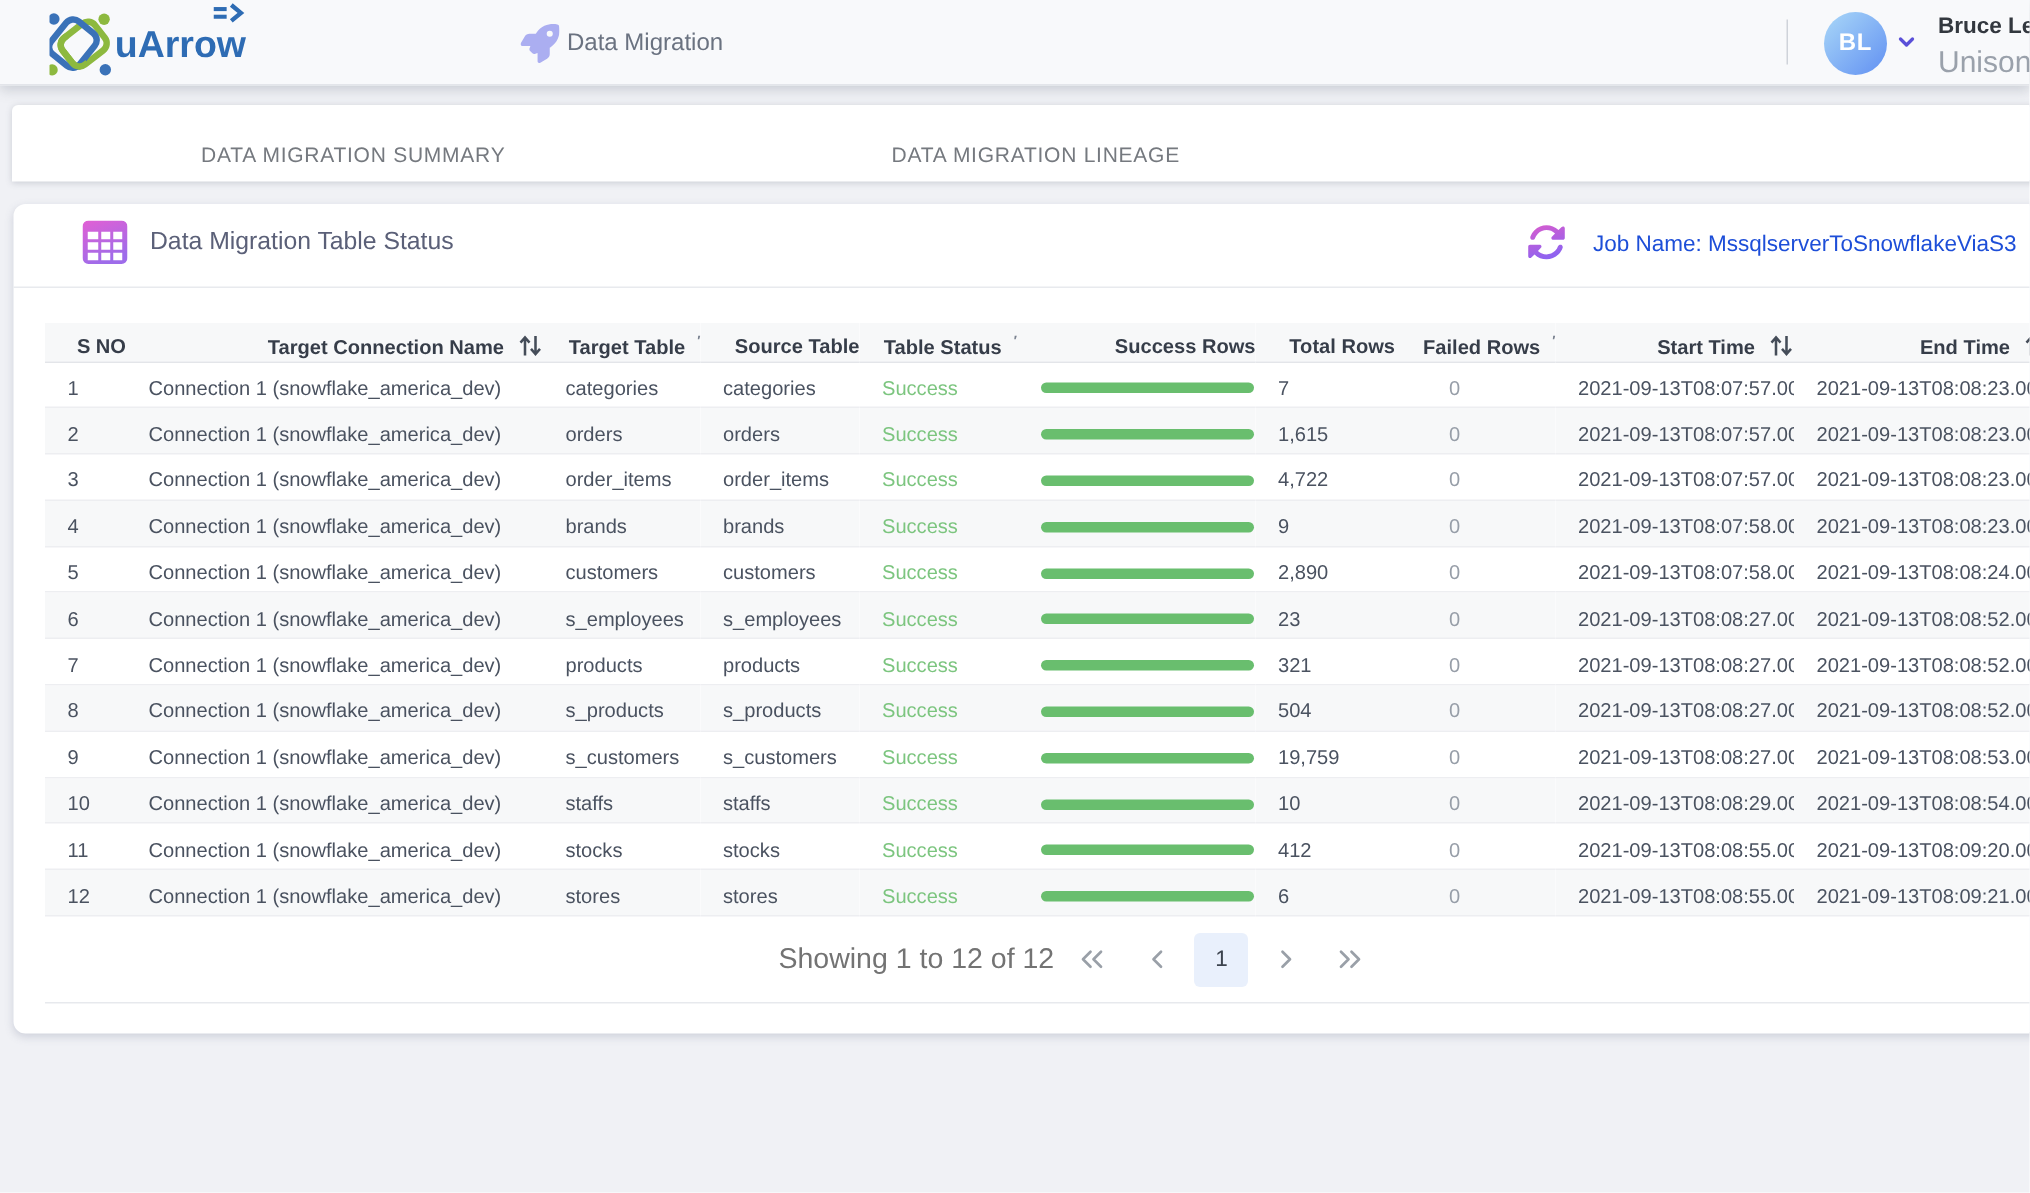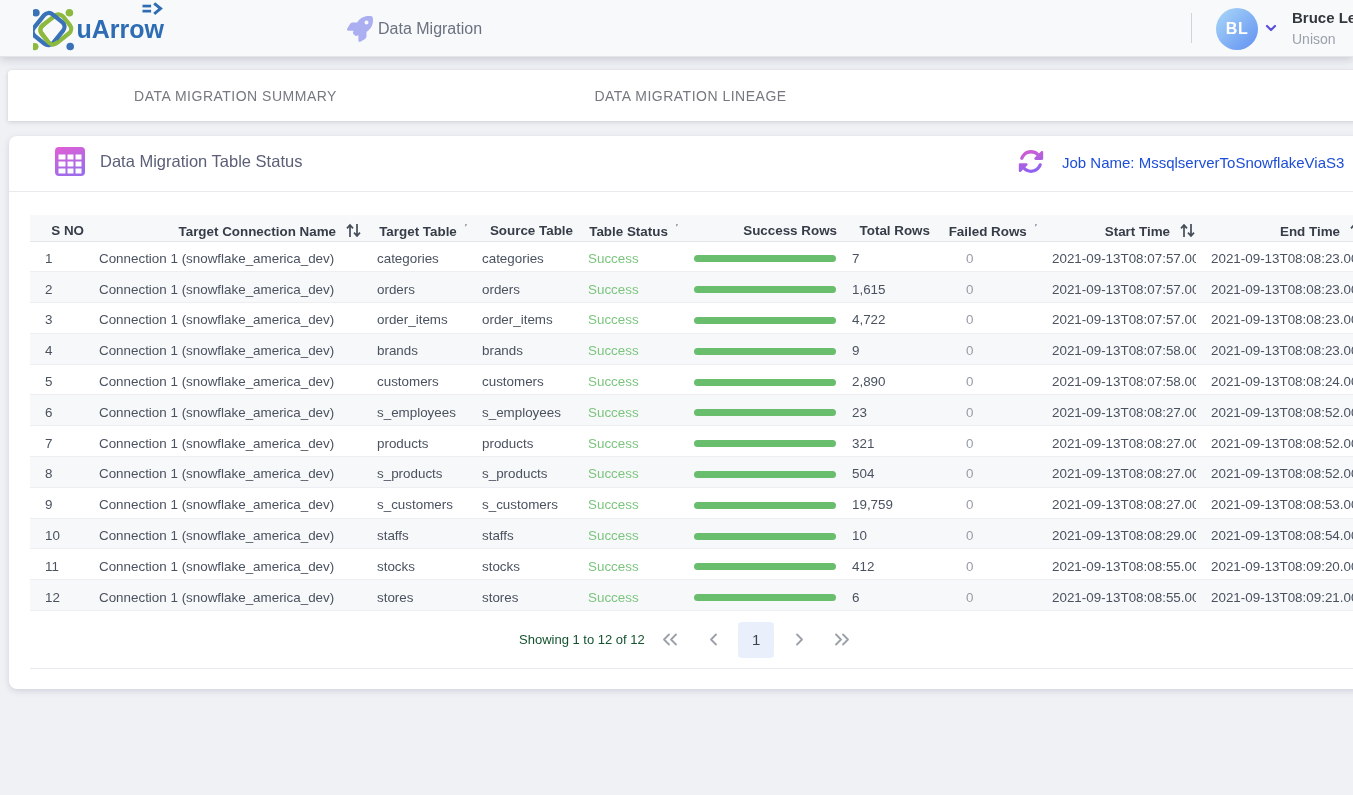--- a/index.html
+++ b/index.html
@@ -14,30 +14,30 @@
     z-index:5;
   }
   .logo { position:absolute; left:33px; top:0; }
   .nav-item { position:absolute; top:0; height:57px; display:flex; align-items:center; color:#6a7280; font-size:16px; }
   .usr-sep { position:absolute; left:1191px; top:13px; width:1px; height:30px; background:#cfd3da; }
   .avatar { position:absolute; left:1216px; top:8px; width:42px; height:42px; border-radius:50%;
     background:linear-gradient(135deg,#aad8f8 0%, #6190f2 100%);
     color:#fff; font-size:16px; font-weight:bold; display:flex; align-items:center; justify-content:center; letter-spacing:.5px;}
   .chev { position:absolute; left:1265px; top:24px; }
   .uname { position:absolute; left:1292px; top:9px; font-size:15px; font-weight:bold; color:#33383f; white-space:nowrap;}
-  .uorg  { position:absolute; left:1292px; top:31px; font-size:14px; color:#9aa1ab; }
+  .uorg  { position:absolute; left:1292px; top:31px; font-size:20px; color:#9aa1ab; }
 
   
   .tabbar {
     position:absolute; left:8px; top:70px; width:1365px; height:51px;
     background:#fff; border-radius:4px 4px 0 0;
     box-shadow:0 1px 4px rgba(90,100,120,.25);
     display:flex; z-index:4;
   }
-  .tab { width:455px; height:51px; display:flex; align-items:center; justify-content:center;
+  .tab { width:455px; height:65px; display:flex; align-items:center; justify-content:center;
     font-size:14px; letter-spacing:.5px; color:#75797f; position:relative;}
   .tab.active { color:#3b4cb8; }
   .tab.active:after { content:""; position:absolute; left:0; bottom:1px; width:100%; height:2px; background:#3647ae; }
 
   
   .card {
     position:absolute; left:9px; top:136px; width:1357px; height:553px;
     background:#fff; border-radius:8px;
     box-shadow:0 2px 6px rgba(90,100,130,.22);
   }
@@ -58,21 +58,21 @@
   tbody tr:nth-child(even) { background:#f7f8f9; }
   td.ok { color:#7cc57f; }
   td.zero { color:#979ea8; }
   .bar { width:142px; height:7px; border-radius:4px; background:#69be6e; margin-top:1px; margin-left:1px;}
   .sorticons { display:inline-block; vertical-align:-3px; margin-left:9px; }
   .minitick { display:inline-block; vertical-align:6px; margin-left:8px; color:#7a8290; font-size:9px; }
 
   
   .pgzone { position:absolute; left:21px; top:475px; width:1336px; height:58px;
             border-bottom:1px solid #e7e9ed; display:flex; align-items:center; padding-left:489px; }
-  .pg-txt { color:#14532d; font-size:13px; margin-right:4px; }
+  .pg-txt { color:#737373; font-size:19px; margin-right:4px; }
   .pg-ic { width:36px; height:36px; display:flex; align-items:center; justify-content:center; margin:0 3.5px; }
   .pg-num { width:36px; height:36px; background:#e9f0fc; border-radius:4px; color:#3c434e;
             font-size:15px; display:flex; align-items:center; justify-content:center; margin:0 3.5px;}
 </style>
 </head>
 <body>
 
   <div class="hdr">
     <svg class="logo" width="135" height="52" viewBox="0 0 135 52">
       <defs>

